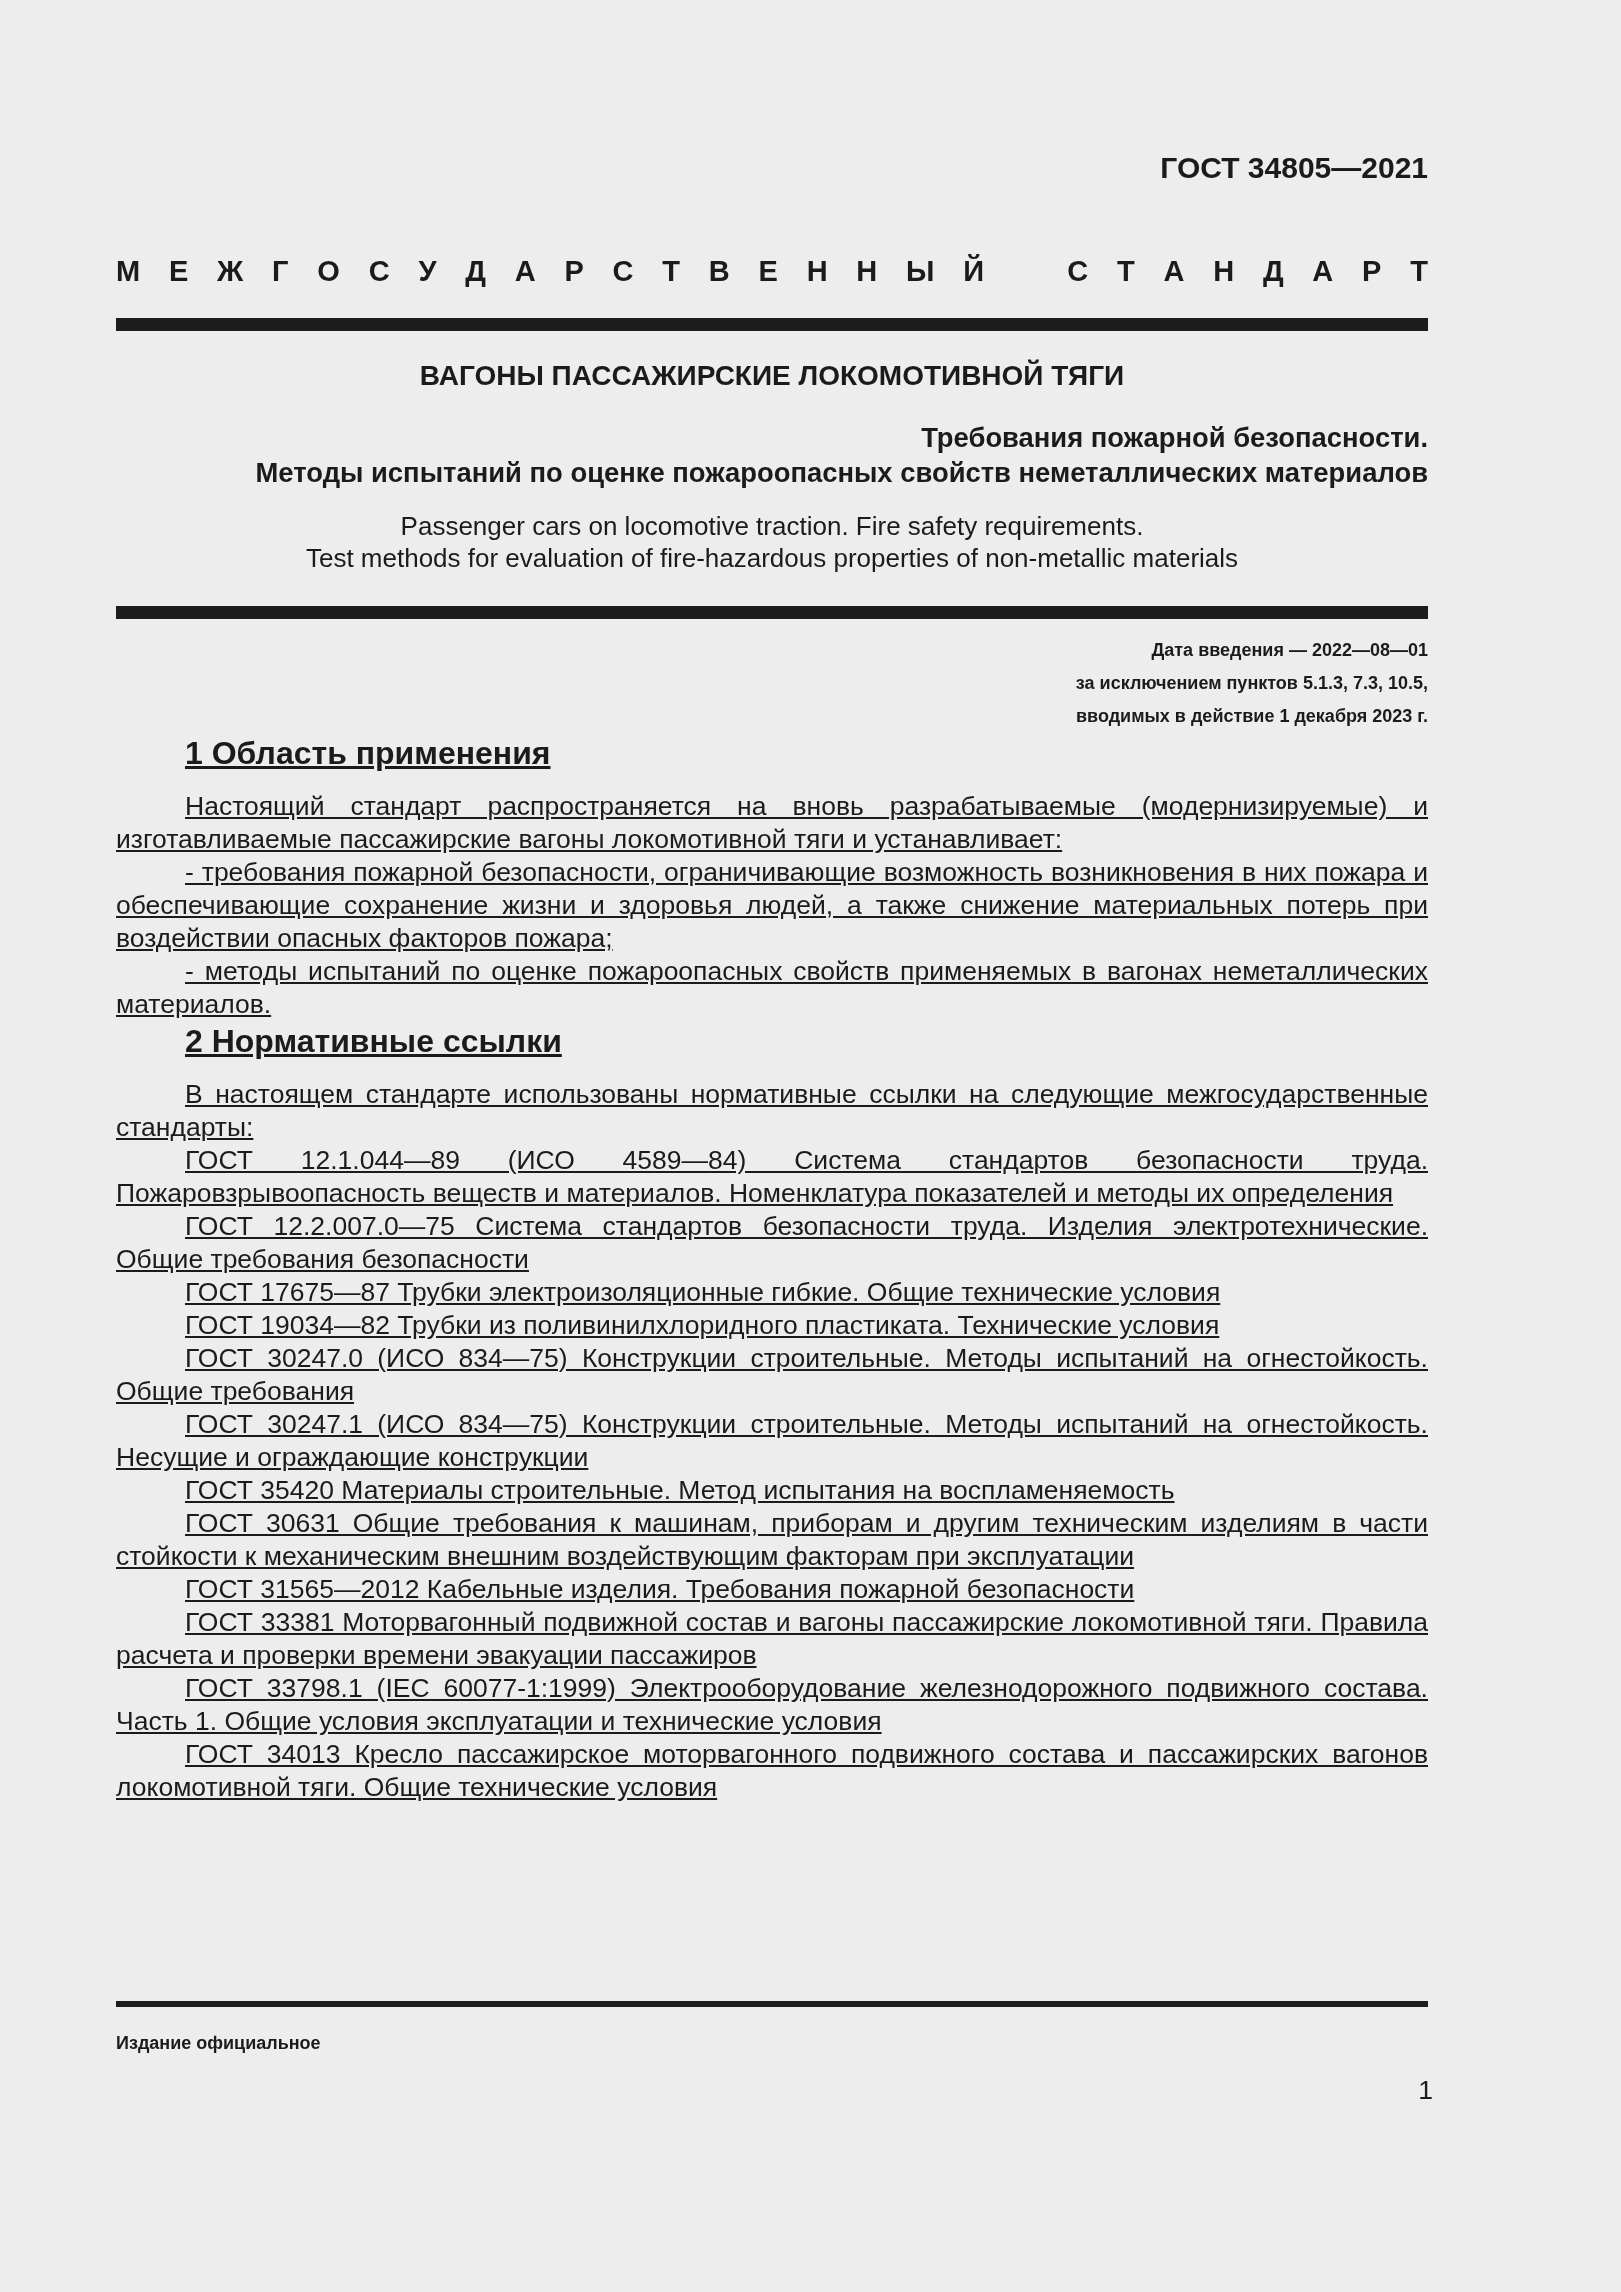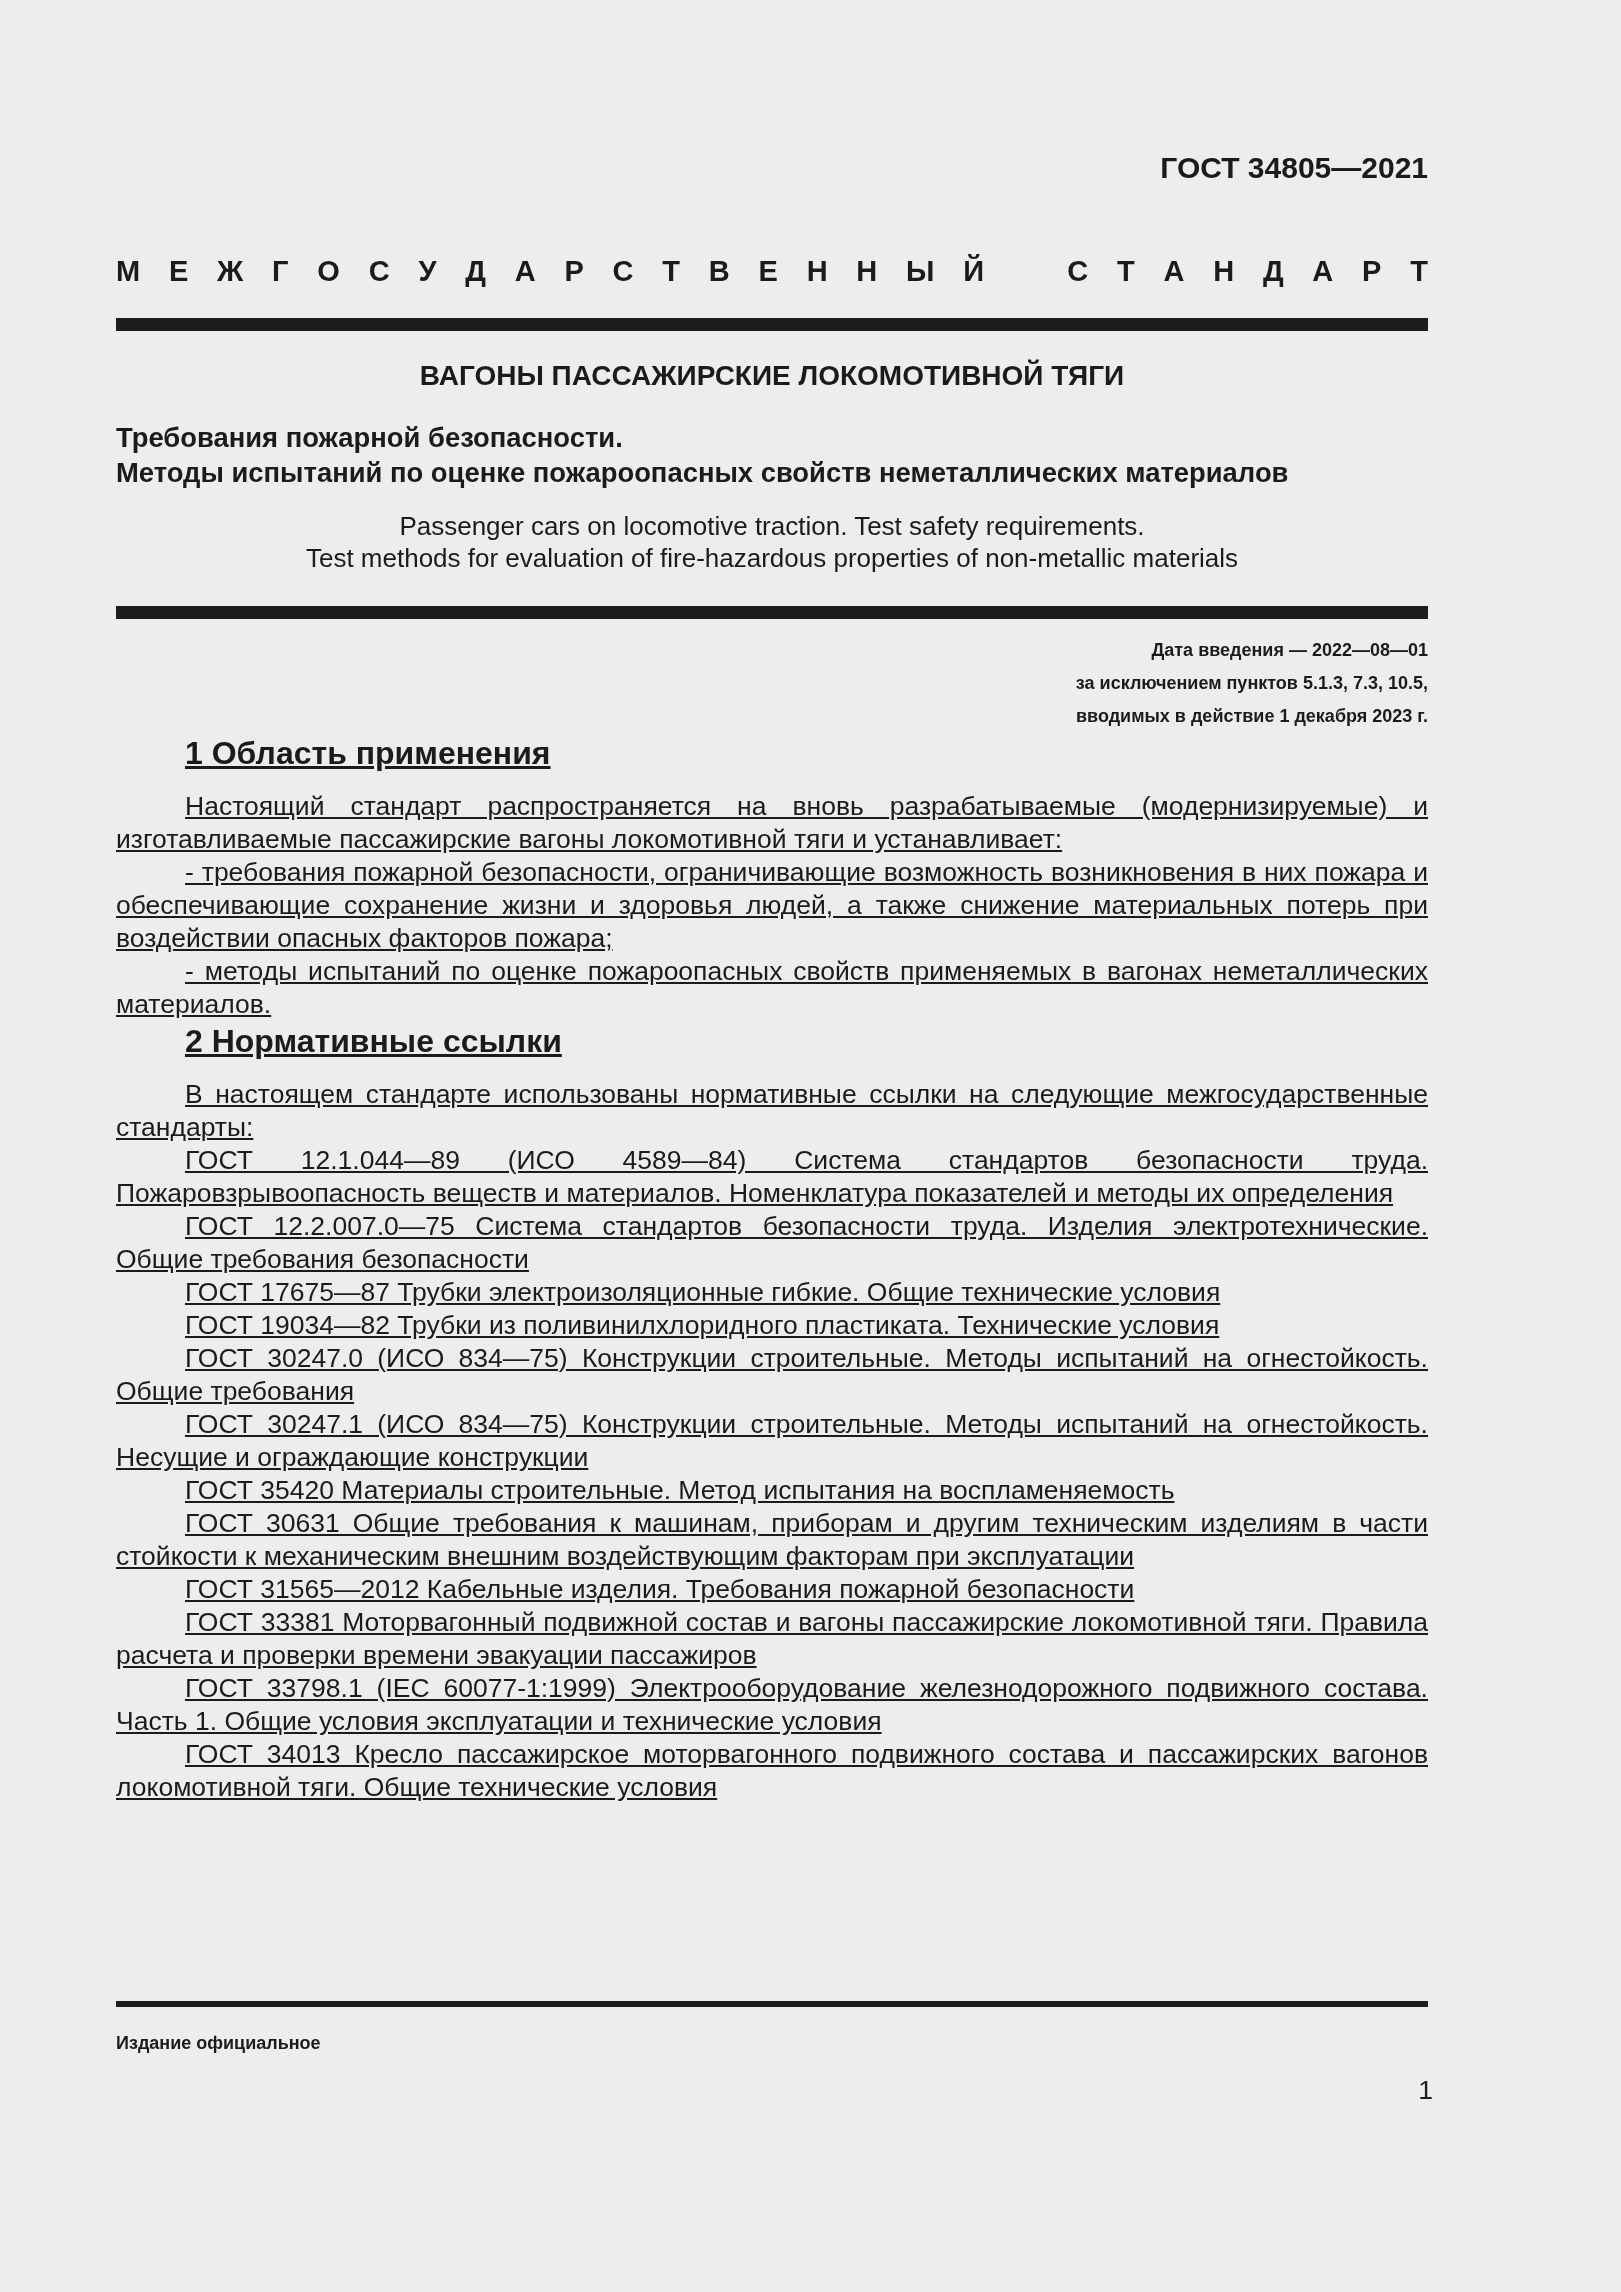--- a/index.html
+++ b/index.html
@@ -48,21 +48,21 @@
     font-size: 28px;
     line-height: 35px;
     font-weight: bold;
     text-align: center;
   }
   .subtitle {
     margin-top: 27.4px;
     font-size: 27.4px;
     line-height: 35px;
     font-weight: bold;
-    text-align: left;
+    text-align: right;
   }
   .title-en {
     margin-top: 19.6px;
     font-size: 26px;
     line-height: 32px;
     font-weight: normal;
     text-align: center;
   }
   .date-block {
     margin-top: 15.7px;
@@ -156,21 +156,21 @@
     <div class="rule rule-top"></div>
 
     <div class="title-main">ВАГОНЫ ПАССАЖИРСКИЕ ЛОКОМОТИВНОЙ ТЯГИ</div>
 
     <div class="subtitle">
       <div>Требования пожарной безопасности.</div>
       <div>Методы испытаний по оценке пожароопасных свойств неметаллических материалов</div>
     </div>
 
     <div class="title-en">
-      <div>Passenger cars on locomotive traction. Test safety requirements.</div>
+      <div>Passenger cars on locomotive traction. Fire safety requirements.</div>
       <div>Test methods for evaluation of fire-hazardous properties of non-metallic materials</div>
     </div>
 
     <div class="rule rule-mid"></div>
 
     <div class="date-block">
       <div>Дата введения — 2022—08—01</div>
       <div>за исключением пунктов 5.1.3, 7.3, 10.5,</div>
       <div>вводимых в действие 1 декабря 2023 г.</div>
     </div>

